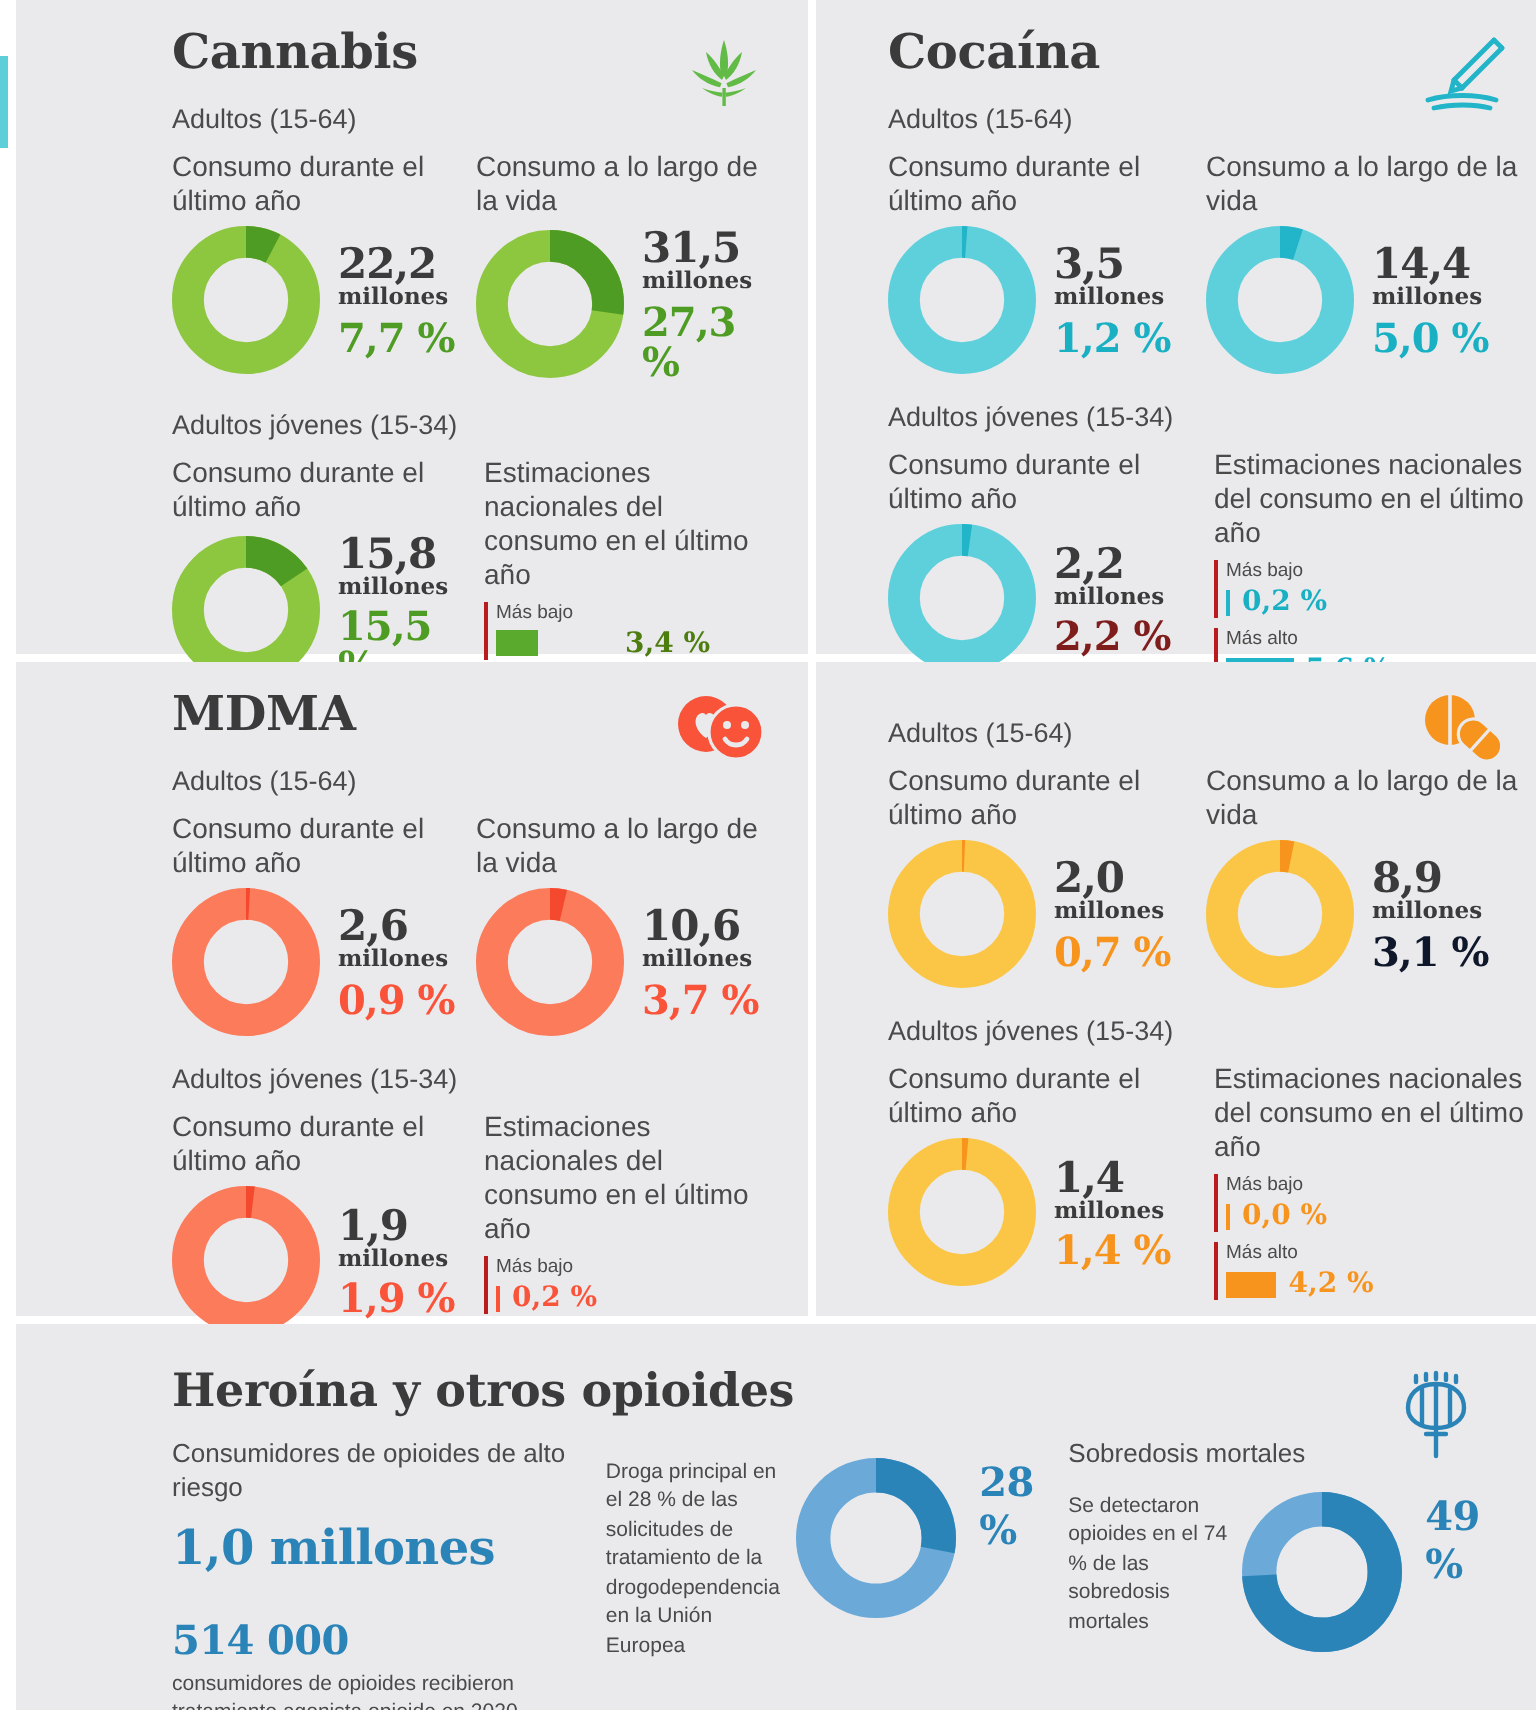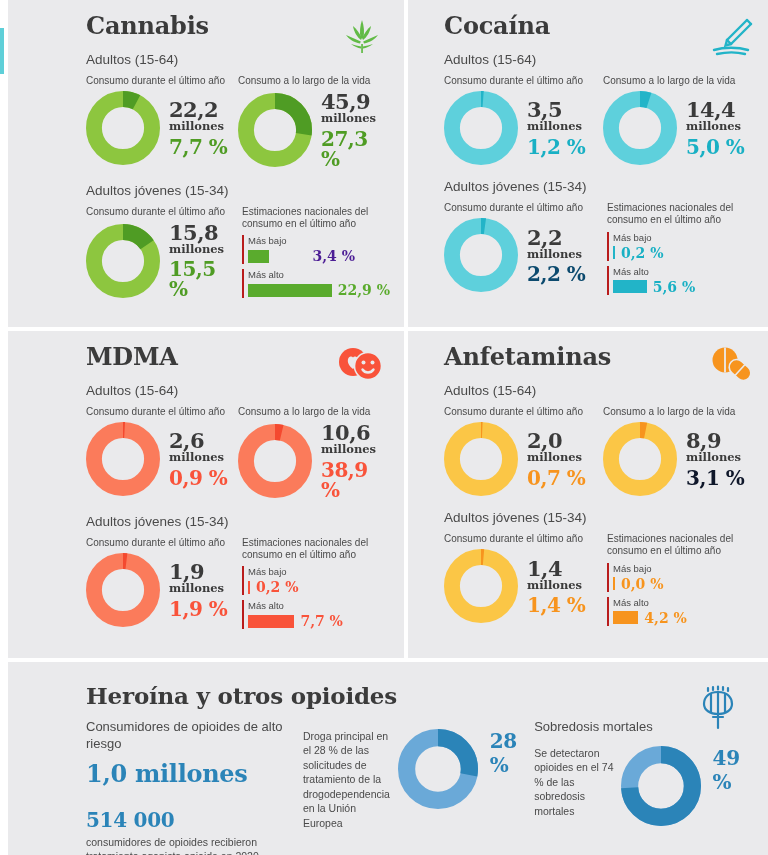--- a/index.html
+++ b/index.html
@@ -46,21 +46,21 @@
     line-height:1;
   }
   .p-heroina h1 { font-size:23px; }
   h2 {
     font-size:13.5px;
     font-weight:normal;
     color:#4a4a4a;
     margin-top:14px;
   }
   .subcap {
-    font-size:10px;
+    font-size:14px;
     color:#4a4a4a;
     line-height:1.22;
     font-weight:normal;
   }
   .row { display:flex; margin-top:8px; }
   .col { width:50%; }
   .chartrow { display:flex; align-items:center; margin-top:4px; }
 
   .donut { position:relative; flex:0 0 auto; }
   .donut svg { display:block; }
@@ -172,21 +172,21 @@
         <div class="col">
           <div class="subcap">Consumo a lo largo de la vida</div>
           <div class="chartrow">
             <div class="donut">
                 <svg width="74" height="74" viewBox="0 0 74 74">
     <circle cx="37" cy="37" r="29.045" fill="none" stroke="#8dc63f" stroke-width="15.91"></circle>
     <circle cx="37" cy="37" r="29.045" fill="none" stroke="#4f9c24" stroke-width="15.91" stroke-dasharray="49.82 182.50" transform="rotate(-90 37 37)"></circle>
   </svg>
               </div>
             <div class="vals">
-              <div class="big">45,9</div>
+              <div class="big">31,5</div>
               <div class="unit">millones</div>
               <div class="pct" style="color: rgb(79, 156, 36);">27,3 %</div>
             </div>
           </div>
         </div>
       </div>
 
       <h2>Adultos jóvenes (15-34)</h2>
       <div class="row">
         <div class="col">
@@ -204,21 +204,21 @@
               <div class="pct" style="color: rgb(79, 156, 36);">15,5 %</div>
             </div>
           </div>
         </div>
         <div class="col estim">
           <div class="subcap">Estimaciones nacionales del consumo en el último año</div>
           <div class="barblock">
             <div class="barlabel">Más bajo</div>
             <div class="barline">
               <div class="bar" style="width: 20.5px; background: rgb(90, 171, 45);"></div>
-              <div class="barval" style="color: #4c1d95; margin-left: 44px;">3,4 %</div>
+              <div class="barval" style="color: #4d7c0f; margin-left: 44px;">3,4 %</div>
             </div>
           </div>
           <div class="barblock">
             <div class="barlabel">Más alto</div>
             <div class="barline">
               <div class="bar" style="width: 138px; background: rgb(90, 171, 45);"></div>
               <div class="barval" style="color: rgb(90, 171, 45);">22,9 %</div>
             </div>
           </div>
         </div>
@@ -284,21 +284,21 @@
           <div class="chartrow">
             <div class="donut">
                 <svg width="74" height="74" viewBox="0 0 74 74">
     <circle cx="37" cy="37" r="29.045" fill="none" stroke="#5ed0dc" stroke-width="15.91"></circle>
     <circle cx="37" cy="37" r="29.045" fill="none" stroke="#22b4c8" stroke-width="15.91" stroke-dasharray="4.01 182.50" transform="rotate(-90 37 37)"></circle>
   </svg>
               </div>
             <div class="vals">
               <div class="big">2,2</div>
               <div class="unit">millones</div>
-              <div class="pct" style="color: #0c4a6e;">2,2 %</div>
+              <div class="pct" style="color: #7f1d1d;">2,2 %</div>
             </div>
           </div>
         </div>
         <div class="col estim">
           <div class="subcap">Estimaciones nacionales del consumo en el último año</div>
           <div class="barblock">
             <div class="barlabel">Más bajo</div>
             <div class="barline">
               <div class="bar" style="width: 2px; background: rgb(34, 180, 200);"></div>
               <div class="barval" style="color: rgb(25, 176, 196);">0,2 %</div>
@@ -352,21 +352,21 @@
           <div class="chartrow">
             <div class="donut">
                 <svg width="74" height="74" viewBox="0 0 74 74">
     <circle cx="37" cy="37" r="29.045" fill="none" stroke="#fb7b5b" stroke-width="15.91"></circle>
     <circle cx="37" cy="37" r="29.045" fill="none" stroke="#f4492f" stroke-width="15.91" stroke-dasharray="6.75 182.50" transform="rotate(-90 37 37)"></circle>
   </svg>
               </div>
             <div class="vals">
               <div class="big">10,6</div>
               <div class="unit">millones</div>
-              <div class="pct" style="color: rgb(249, 83, 58);">38,9 %</div>
+              <div class="pct" style="color: rgb(249, 83, 58);">3,7 %</div>
             </div>
           </div>
         </div>
       </div>
       <h2>Adultos jóvenes (15-34)</h2>
       <div class="row">
         <div class="col">
           <div class="subcap">Consumo durante el último año</div>
           <div class="chartrow">
             <div class="donut">
@@ -408,21 +408,20 @@
       <svg width="48" height="40" viewBox="0 0 48 40">
         <circle cx="17" cy="15" r="12.5" fill="#f7941e"></circle>
         <path d="M17 2.5 L17 27.5" stroke="#eaeaec" stroke-width="1.8"></path>
         <g transform="rotate(42 32 25)">
           <rect x="20" y="17.5" width="24" height="15" rx="7.5" fill="#f7941e" stroke="#eaeaec" stroke-width="1.6"></rect>
           <path d="M32 17.5 L32 32.5" stroke="#eaeaec" stroke-width="1.6"></path>
         </g>
       </svg>
     </div>
     <div class="inner">
-      <h1>Anfetaminas</h1>
       <h2>Adultos (15-64)</h2>
       <div class="row">
         <div class="col">
           <div class="subcap">Consumo durante el último año</div>
           <div class="chartrow">
             <div class="donut">
                 <svg width="74" height="74" viewBox="0 0 74 74">
     <circle cx="37" cy="37" r="29.045" fill="none" stroke="#fbc646" stroke-width="15.91"></circle>
     <circle cx="37" cy="37" r="29.045" fill="none" stroke="#f7941e" stroke-width="15.91" stroke-dasharray="1.28 182.50" transform="rotate(-90 37 37)"></circle>
   </svg>

